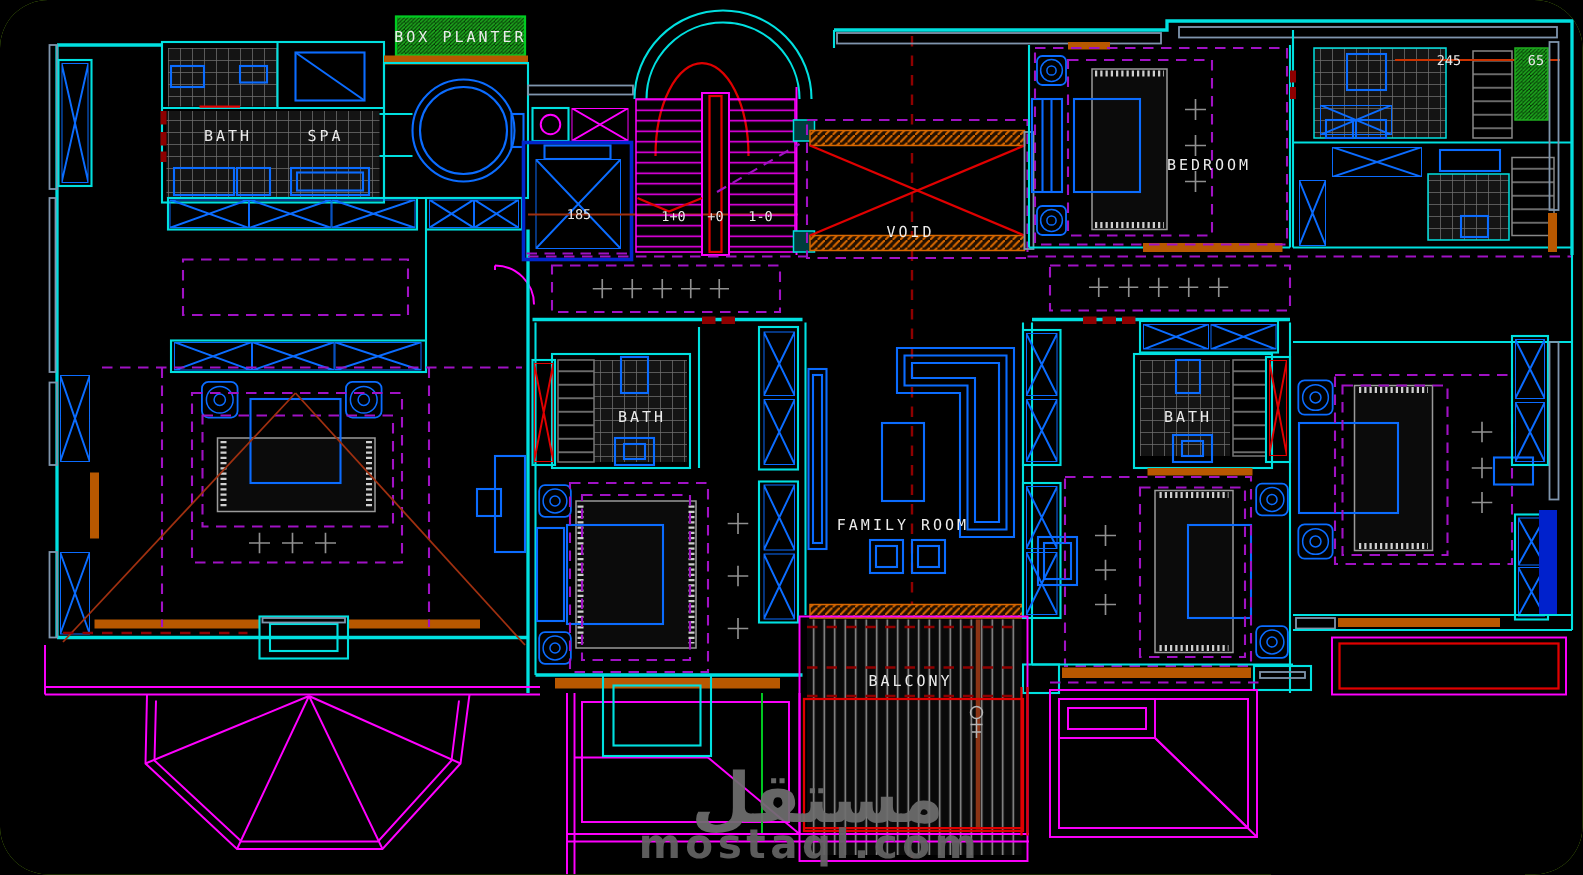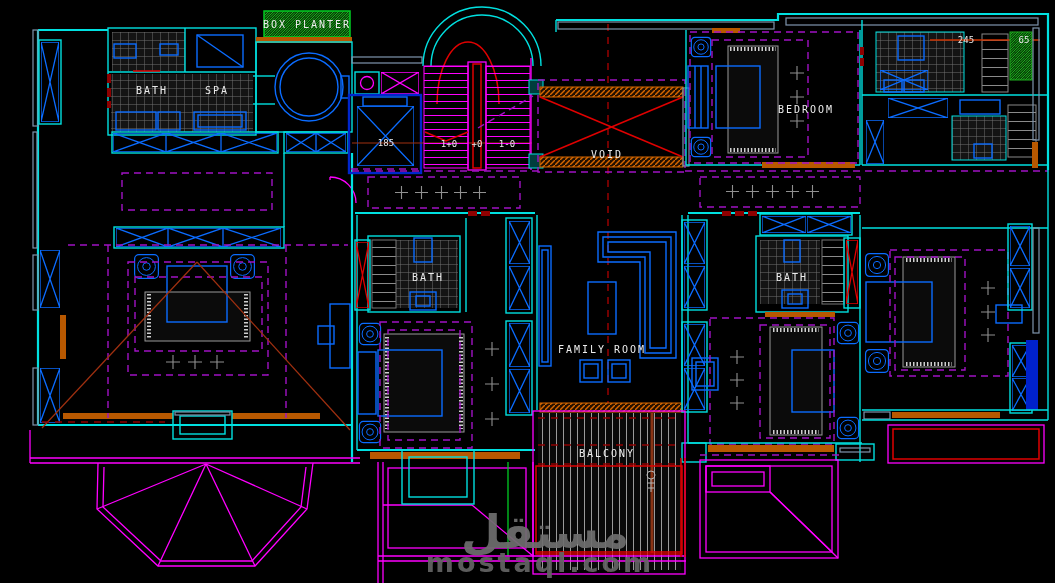--- a/index.html
+++ b/index.html
@@ -1,16 +1,16 @@
 <!DOCTYPE html>
 <html><head>
 <meta charset="utf-8">
 <style>
   html,body{margin:0;padding:0;background:#000;}
-  .stage{position:relative;width:1055px;height:583px;background:#84cc16;overflow:hidden;}
+  .stage{position:relative;width:1055px;height:583px;background:#84cc16;overflow:hidden;border-radius:32px;}
   svg{display:block;}
   
   .w  {stroke:#00e0e0;fill:none;stroke-width:1.4}
   .w2 {stroke:#00e0e0;fill:none;stroke-width:2.2}
   .b  {stroke:#0b6cff;fill:none;stroke-width:1.4}
   .db {stroke:#0026cc;fill:none;stroke-width:2.4}
   .m  {stroke:#ff00ff;fill:none;stroke-width:1.3}
   .pd {stroke:#a012c4;fill:none;stroke-width:1.4;stroke-dasharray:7 5}
   .rd {stroke:#e00000;fill:none;stroke-width:1.5}
   .drd{stroke:#8e0000;fill:none;stroke-width:1.6;stroke-dasharray:7 6}

